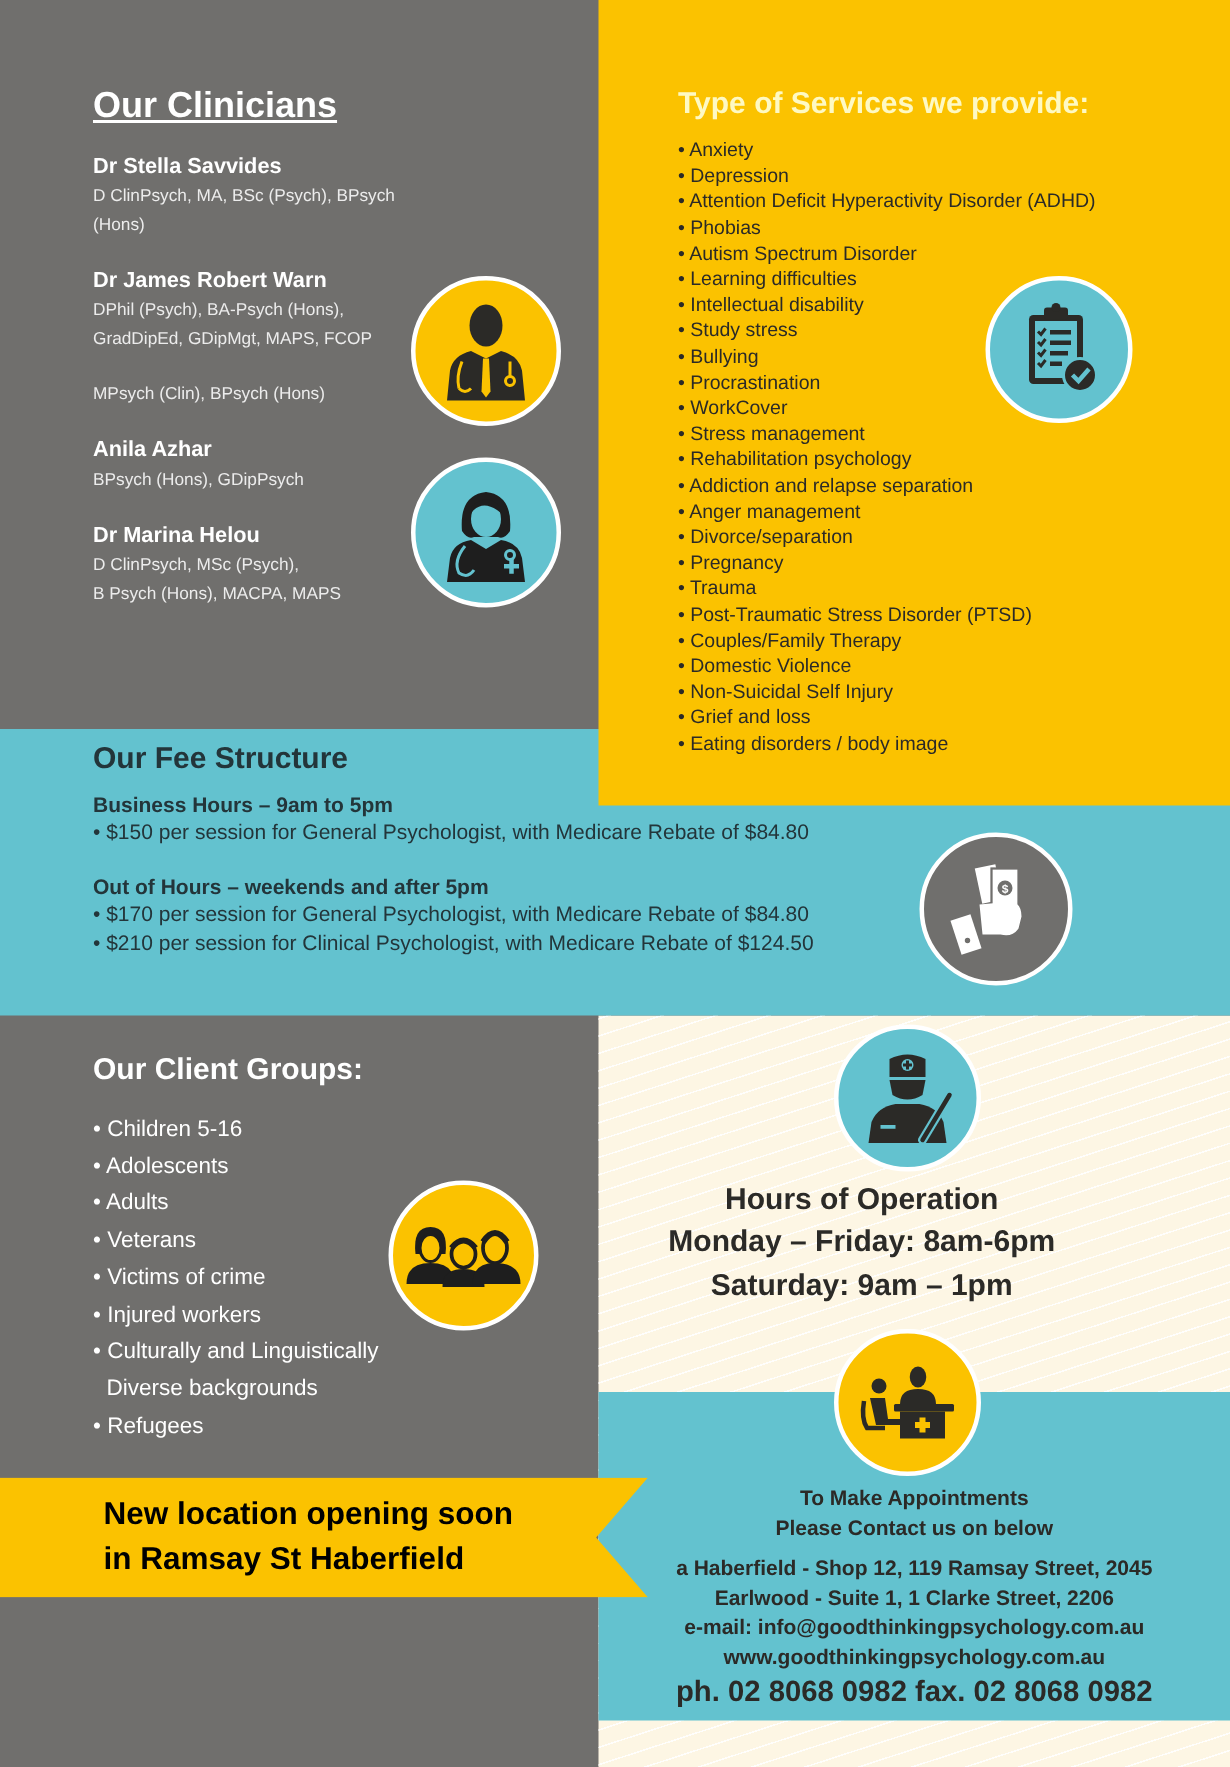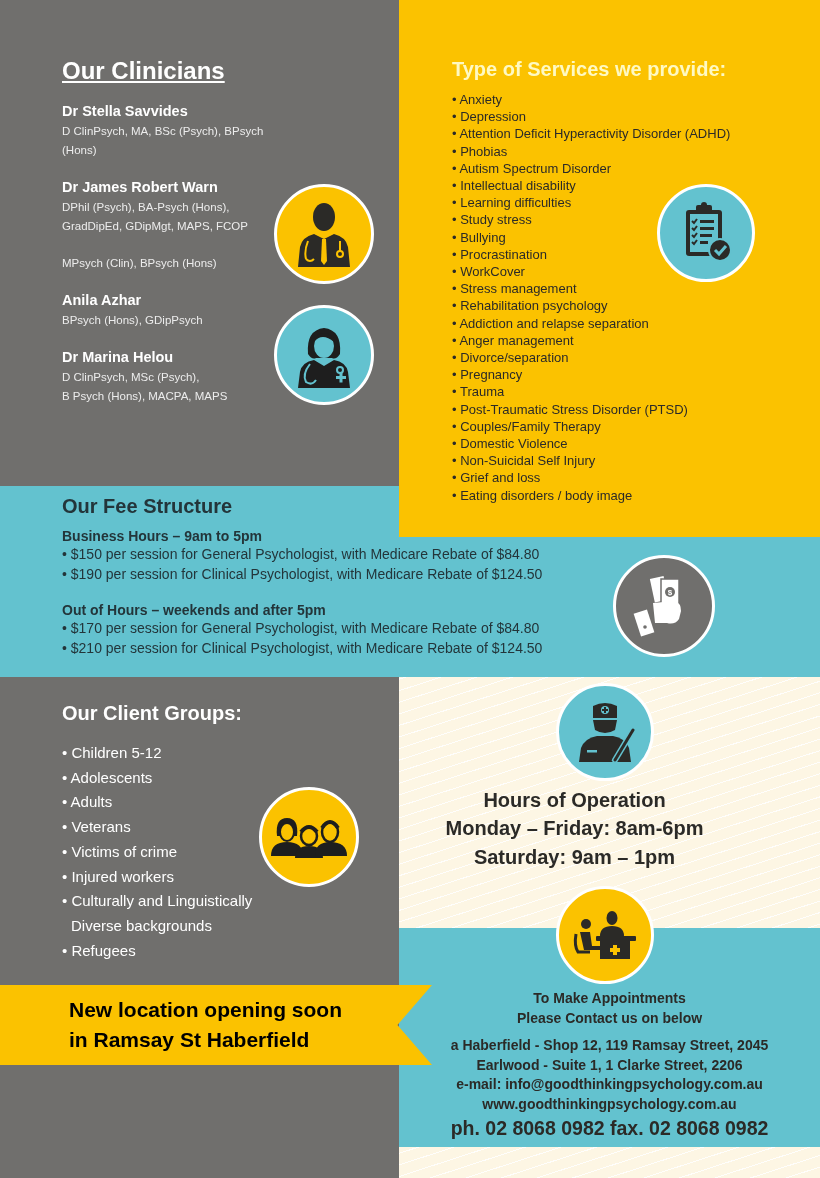--- a/index.html
+++ b/index.html
@@ -125,22 +125,22 @@
   </svg>
 </div>
 
 <div class="abs svc-title">Type of Services we provide:</div>
 <ul class="abs svc-list">
   <li>Anxiety</li>
   <li>Depression</li>
   <li>Attention Deficit Hyperactivity Disorder (ADHD)</li>
   <li>Phobias</li>
   <li>Autism Spectrum Disorder</li>
+  <li>Learning difficulties</li>
   <li>Intellectual disability</li>
-  <li>Learning difficulties</li>
   <li>Study stress</li>
   <li>Bullying</li>
   <li>Procrastination</li>
   <li>WorkCover</li>
   <li>Stress management</li>
   <li>Rehabilitation psychology</li>
   <li>Addiction and relapse separation</li>
   <li>Anger management</li>
   <li>Divorce/separation</li>
   <li>Pregnancy</li>
@@ -173,21 +173,20 @@
     </g>
     <circle cx="42" cy="48" r="11" fill="#2b2a27" stroke="#63c2cf" stroke-width="2"></circle>
     <path d="M37 48 l4 4 l7 -8" stroke="#63c2cf" stroke-width="3" fill="none"></path>
   </svg>
 </div>
 
 <div class="abs fee-wrap">
   <div class="fee-title">Our Fee Structure</div>
   <div class="fee-sub">Business Hours – 9am to 5pm</div>
   <div class="fee-line">$150 per session for General Psychologist, with Medicare Rebate of $84.80</div>
-  <div class="fee-line">$190 per session for Clinical Psychologist, with Medicare Rebate of $124.50</div>
   <div class="fee-gap"></div>
   <div class="fee-sub" style="margin-top:0">Out of Hours – weekends and after 5pm</div>
   <div class="fee-line">$170 per session for General Psychologist, with Medicare Rebate of $84.80</div>
   <div class="fee-line">$210 per session for Clinical Psychologist, with Medicare Rebate of $124.50</div>
 </div>
 
 <div class="abs circle" style="left:613px; top:555px; width:102px; height:102px; background:#706f6d; z-index:3;">
   <svg width="66" height="66" viewBox="0 0 66 66">
     <g transform="rotate(-12 30 20)">
       <rect x="22" y="4" width="14" height="24" fill="#fff"></rect>
@@ -196,21 +195,21 @@
     <circle cx="39" cy="19" r="5" fill="#706f6d"></circle>
     <text x="39" y="22" font-size="8" text-anchor="middle" fill="#fff" font-family="Liberation Sans, sans-serif" font-weight="bold">$</text>
     <path d="M22 30 L44 28 Q50 30 50 38 L48 46 Q44 52 36 50 L24 50 Z" fill="#fff"></path>
     <rect x="6" y="38" width="14" height="24" transform="rotate(-18 13 50)" fill="#fff"></rect>
     <circle cx="14" cy="54" r="1.8" fill="#706f6d"></circle>
   </svg>
 </div>
 
 <div class="abs h-white cg-title">Our Client Groups:</div>
 <ul class="abs cg-list">
-  <li class="bullet">Children 5-12</li>
+  <li class="bullet">Children 5-16</li>
   <li class="bullet">Adolescents</li>
   <li class="bullet">Adults</li>
   <li class="bullet">Veterans</li>
   <li class="bullet">Victims of crime</li>
   <li class="bullet">Injured workers</li>
   <li class="bullet">Culturally and Linguistically</li>
   <li class="cont">Diverse backgrounds</li>
   <li class="bullet">Refugees</li>
 </ul>
 

